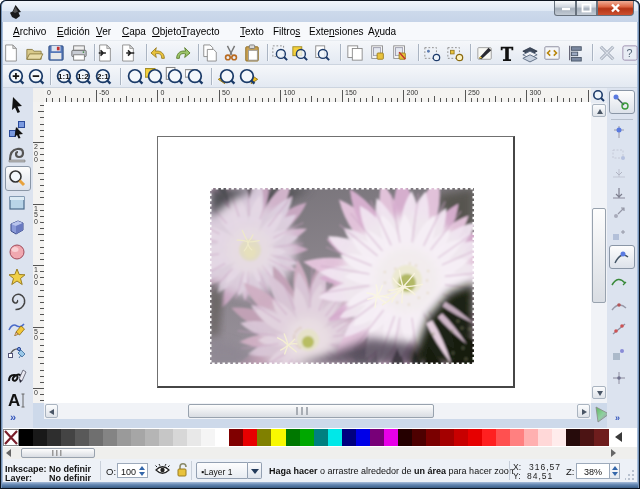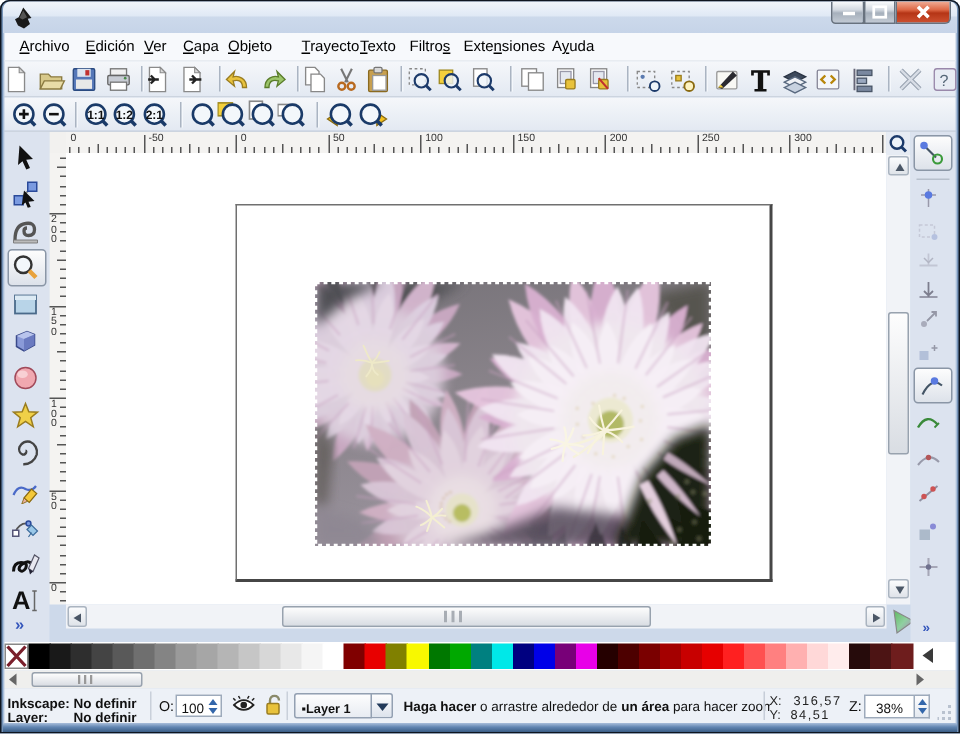--- a/index.html
+++ b/index.html
@@ -61,21 +61,21 @@
  <div class="wb cls"><svg width="35" height="14">
         <path d="M14,3.5 L21,10.5 M21,3.5 L14,10.5" stroke="#fff" stroke-width="2.4"></path>
       </svg></div>
 </div>
 <div class="abs" id="menu">
  <span style="left:10px"><u>A</u>rchivo</span>
  <span style="left:54px"><u>E</u>dición</span>
  <span style="left:93px"><u>V</u>er</span>
  <span style="left:119px"><u>C</u>apa</span>
  <span style="left:149px"><u>O</u>bjeto</span>
- <span style="left:198px"><u>T</u>rayecto</span>
+ <span style="left:178px"><u>T</u>rayecto</span>
  <span style="left:237px"><u>T</u>exto</span>
  <span style="left:270px">Filtro<u>s</u></span>
  <span style="left:306px">Exte<u>n</u>siones</span>
  <span style="left:365px">A<u>y</u>uda</span>
 </div>
 <div class="abs" id="tb1">
     <div class="ic" style="left:-2px"><svg width="20" height="20" viewBox="-1.2 -1.2 22.4 22.4">
         <path d="M4,1 h8 l4,4 v14 h-12 Z" fill="#fff" stroke="#8a8a8a" stroke-width="1"></path>
         <path d="M12,1 l4,4 h-4 Z" fill="#d8d8d8" stroke="#8a8a8a" stroke-width="0.8"></path>
       </svg></div>
@@ -1012,21 +1012,21 @@
 <svg class="abs" style="left:152px;top:4px" width="15" height="13">
       <path d="M2,4 L0.5,2.5 M5,2.8 L4,1 M10,2.8 L11,1 M13,4 L14.5,2.5" stroke="#222" stroke-width="1"></path>
       <path d="M1,7 Q7.5,0.5 14,7 Q7.5,13.5 1,7 Z" fill="#fff" stroke="#222" stroke-width="1.2"></path>
       <circle cx="7.5" cy="7" r="2.2" fill="#222"></circle>
     </svg>
 <svg class="abs" style="left:173px;top:4px" width="13" height="15">
       <path d="M4,6 V4 a3,3.2 0 0 1 6,0" fill="none" stroke="#8a8a6a" stroke-width="1.6"></path>
       <rect x="2" y="6" width="8" height="7" rx="1" fill="#e8c23c" stroke="#9a7d20" stroke-width="1"></rect>
     </svg>
 <span class="st" style="left:193px;top:2.5px;width:52px;height:17px;background:linear-gradient(#fdfdfe,#e8ecf2);border:1px solid #93a0b2;border-radius:2px 0 0 2px">
-      <span class="abs" style="left:4px;top:4px;font-size:8.5px;font-weight:bold">▪Layer 1</span>
+      <span class="abs" style="left:4px;top:4px;font-size:8.5px;font-weight:normal">▪Layer 1</span>
     </span>
 <span class="st" style="left:245px;top:2.5px;width:14px;height:17px;background:linear-gradient(#fdfdfe,#dde3ec);border:1px solid #93a0b2;border-left:none;border-radius:0 2px 2px 0">
       <span class="abs" style="left:3px;top:6px;width:0;height:0;border-left:4px solid transparent;border-right:4px solid transparent;border-top:5px solid #223a5a"></span>
     </span>
 <span class="st" style="left:266px;top:6.5px;font-size:9px;width:245px;overflow:hidden"><b>Haga hacer</b> o arrastre alrededor de <b>un área</b> para hacer zoom, <b>...</b></span>
 <span class="abs" style="left:506px;top:2px;width:1px;height:19px;background:#c6cdd8"></span>
 <span class="st" style="left:510px;top:2.5px;font-size:8.5px;color:#222">X:</span>
 <span class="st" style="left:524px;top:2.5px;width:34px;font-size:8.5px;color:#222;text-align:right;letter-spacing:1px">316,57</span>
 <span class="st" style="left:510px;top:11.5px;font-size:8.5px;color:#222">Y:</span>
 <span class="st" style="left:524px;top:11.5px;width:34px;font-size:8.5px;color:#222;text-align:left;letter-spacing:1px">84,51</span>

